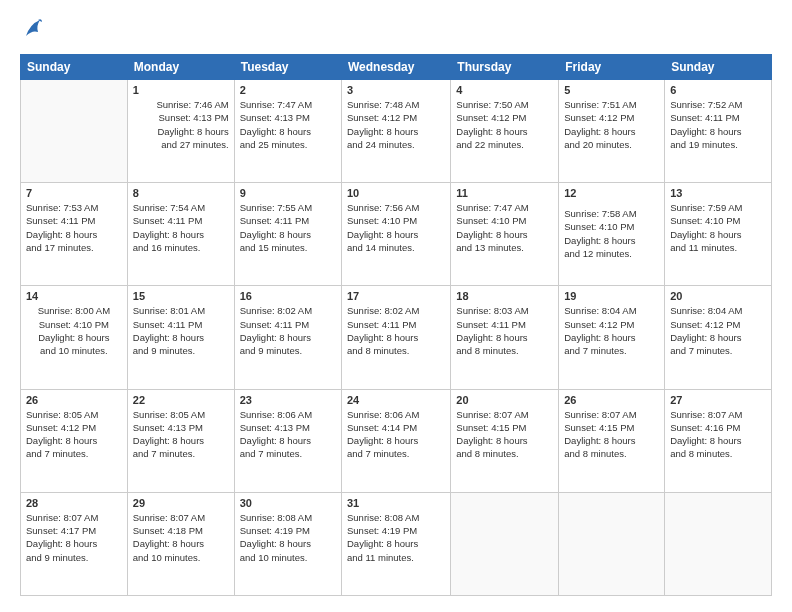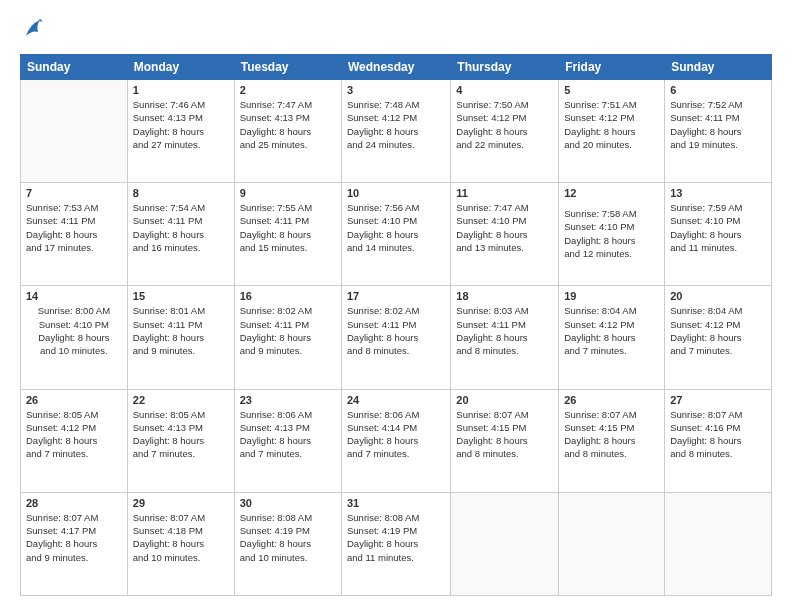--- a/index.html
+++ b/index.html
@@ -125,21 +125,21 @@
           <th>Thursday</th>
           <th>Friday</th>
           <th>Sunday</th>
         </tr>
     </thead>
     <tbody id="calendar-body">
     <tr>
           <td class="empty"></td>
           <td>
             <span class="day-num">1</span>
-            <div class="cell-text" style="white-space: pre-line;">Sunrise: 7:46 AM
+            <div class="cell-text" style="white-space: pre-line; text-align: right;">Sunrise: 7:46 AM
 Sunset: 4:13 PM
 Daylight: 8 hours
 and 27 minutes.</div>
           </td>
           <td>
             <span class="day-num">2</span>
             <div class="cell-text" style="white-space: pre-line;">Sunrise: 7:47 AM
 Sunset: 4:13 PM
 Daylight: 8 hours
 and 25 minutes.</div>

